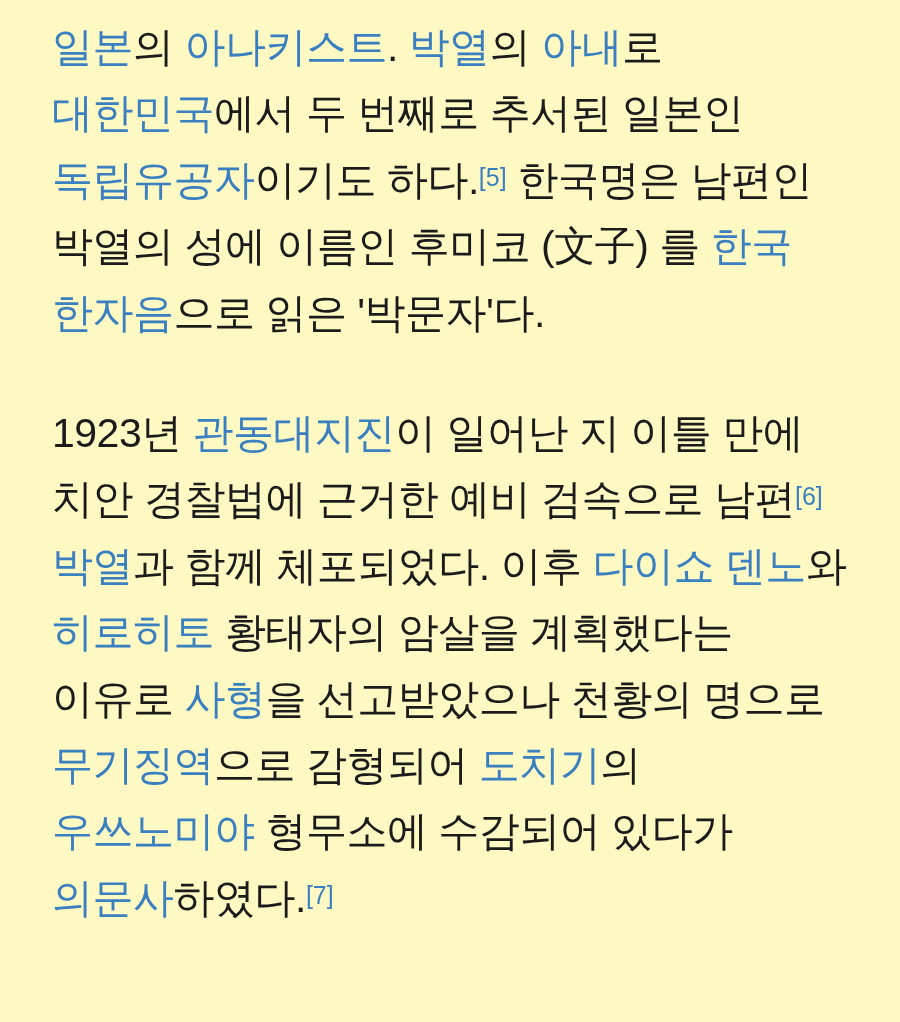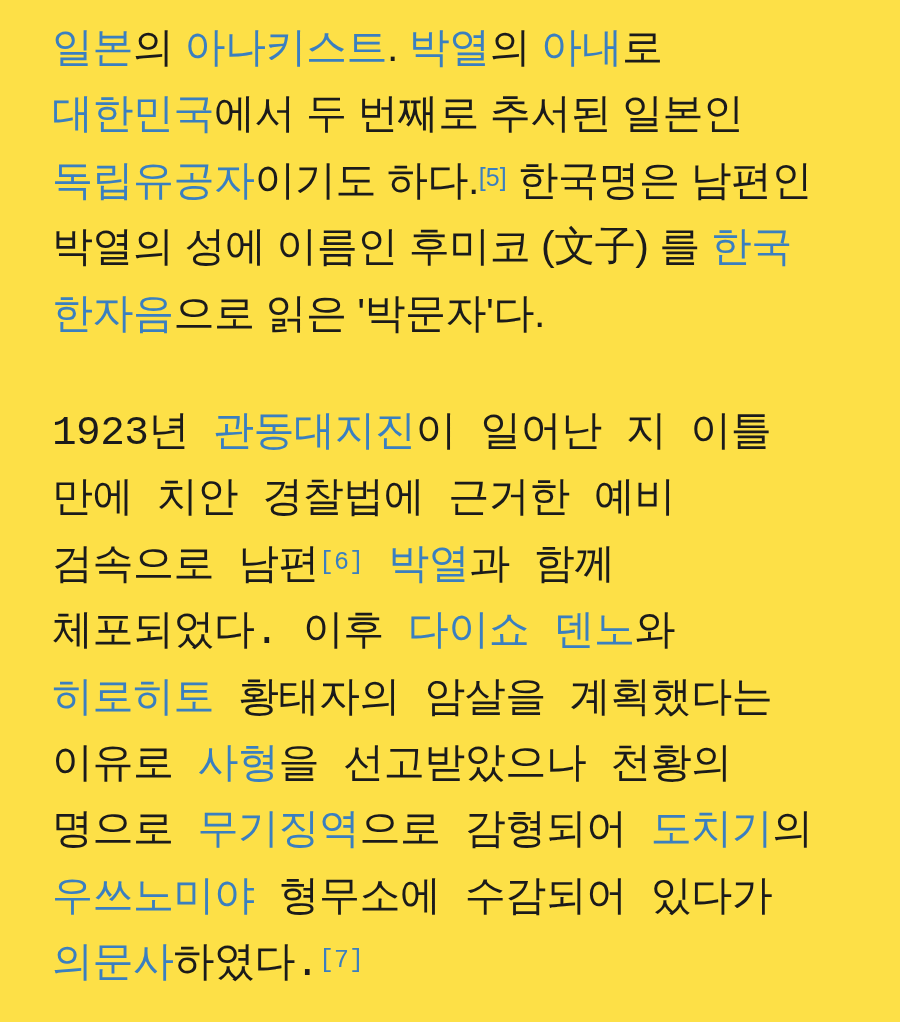--- a/index.html
+++ b/index.html
@@ -11,33 +11,32 @@
     width: 900px;
     height: 1022px;
     overflow: hidden;
     font-family: "Liberation Sans", "DejaVu Sans", sans-serif;
   }
   #article {
     box-sizing: border-box;
     width: 900px;
     height: 1022px;
     padding: 14px 52px 0 52px;
-    background: #fde047;
+    background: #fef9c3;
   }
   .para {
     font-size: 41px;
     line-height: 1.62;
     color: #1b1b1b;
     letter-spacing: -0.5px;
     word-break: keep-all;
     margin: 0;
   }
   .para + .para {
     margin-top: 54px;
-    font-family: Liberation Mono, monospace;
   }
   .wlink {
     color: #3a7fc0;
     text-decoration: none;
   }
   .ref {
     color: #3a7fc0;
     font-size: 25px;
     vertical-align: 8px;
     text-decoration: none;

